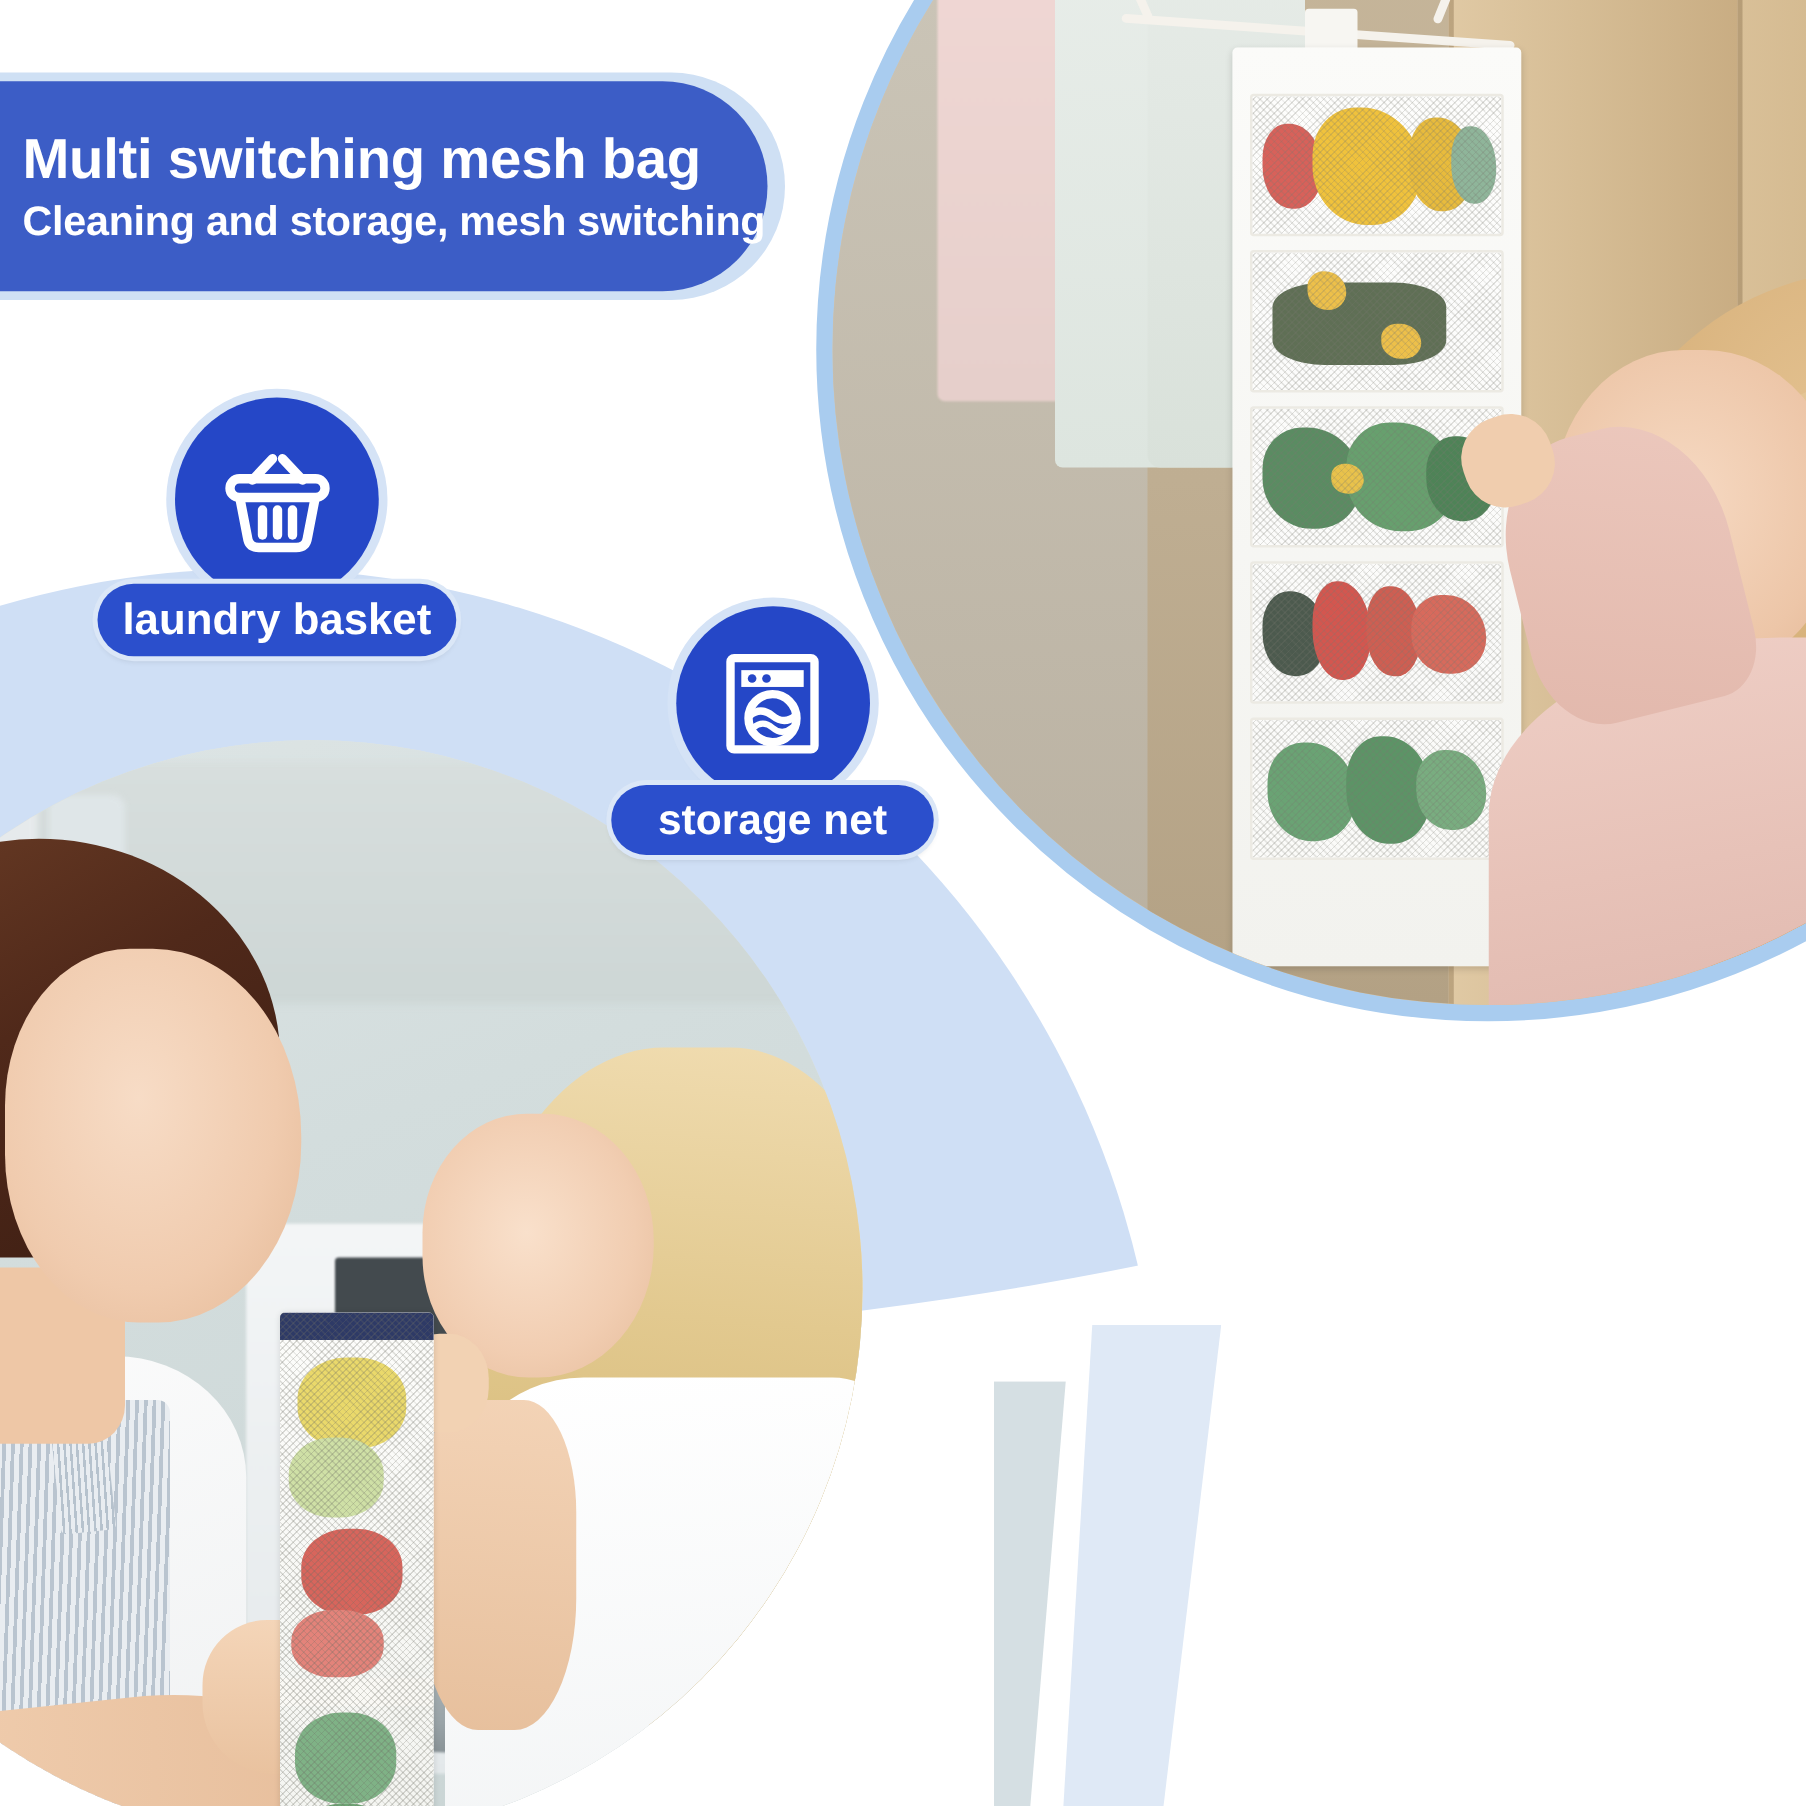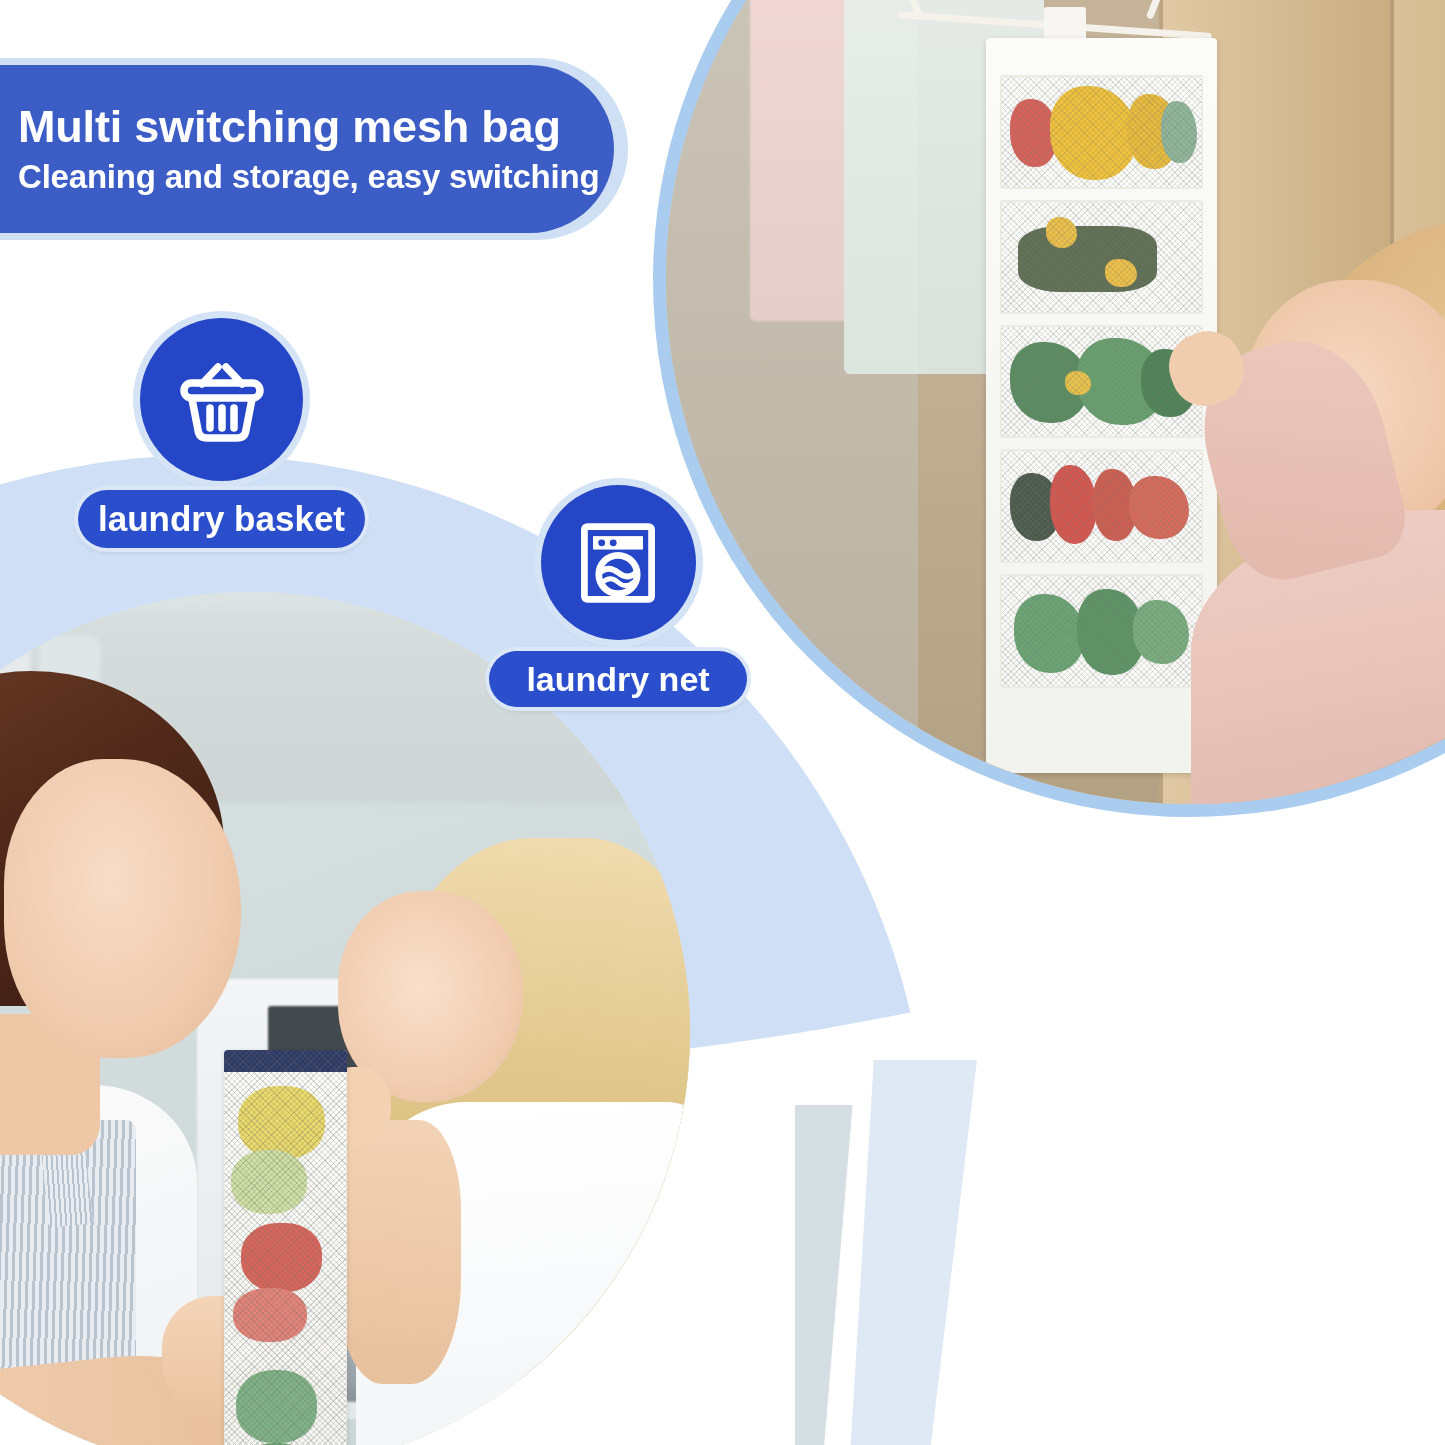--- a/index.html
+++ b/index.html
@@ -190,21 +190,21 @@
   .banner-title {
     color:#ffffff; font-size:45px; font-weight:bold;
     letter-spacing:-.2px; line-height:1.06; white-space:nowrap;
   }
   .banner-sub {
     color:#ffffff; font-size:33px; font-weight:bold;
     letter-spacing:-.2px; line-height:1.1; margin-top:8px; white-space:nowrap;
   }
 
   
-  .feature { position:absolute; z-index:25; display:flex; flex-direction:column; align-items:center;gap:23px; }
+  .feature { position:absolute; z-index:25; display:flex; flex-direction:column; align-items:center; }
   .fcircle {
     border-radius:50%;
     background:#2547c7;
     box-shadow:0 0 0 7px #d5e3f6, 0 3px 7px rgba(0,0,0,.14);
     display:flex; align-items:center; justify-content:center;
   }
   .fpill {
     background:#2b4fcc; color:#fff;
     border-radius:40px;
     font-weight:bold;
@@ -344,21 +344,21 @@
       <div class="mb-band" style="top:64%;"></div>
       <div class="mb-item" style="left:10%; top:70%; width:66%; height:16%; background:#7fb286;"></div>
       <div class="mb-item" style="left:14%; top:86%; width:58%; height:12%; background:#6da474;"></div>
     </div>
   </div>
 
   <div class="banner-wrap">
     <div class="banner-outline"></div>
     <div class="banner">
       <div class="banner-title">Multi switching mesh bag</div>
-      <div class="banner-sub">Cleaning and storage, easy switching</div>
+      <div class="banner-sub">Cleaning and storage, mesh switching</div>
     </div>
   </div>
 
   <div class="feature" id="feat-basket">
     <div class="fcircle">
       <svg class="ic" width="100" height="100" viewBox="0 0 100 100" fill="none" stroke="#ffffff" stroke-width="7.5" stroke-linecap="round" stroke-linejoin="round">
         <path d="M30 34 L46 17"></path>
         <path d="M70 34 L54 17"></path>
         <rect x="12" y="33" width="76" height="15" rx="7.5"></rect>
         <path d="M20 49 L26 80 Q27 88 35 88 L65 88 Q73 88 74 80 L80 49"></path>
@@ -375,18 +375,18 @@
       <svg class="ic" width="96" height="96" viewBox="0 0 100 100" fill="none" stroke="#ffffff" stroke-width="7" stroke-linecap="round" stroke-linejoin="round">
         <rect x="15" y="12" width="70" height="76" rx="3"></rect>
         <rect x="24" y="22" width="52" height="14" fill="#ffffff" stroke="none"></rect>
         <circle cx="33" cy="29" r="3.6" fill="#2547c7" stroke="none"></circle>
         <circle cx="45" cy="29" r="3.6" fill="#2547c7" stroke="none"></circle>
         <circle cx="50" cy="62" r="20"></circle>
         <path d="M31 60 Q40 52 50 60 Q60 68 69 60" stroke-width="6"></path>
         <path d="M34 70 Q42 63 50 70 Q58 77 66 70" stroke-width="5"></path>
       </svg>
     </div>
-    <div class="fpill fpill-outline">laundry net</div>
+    <div class="fpill fpill-outline">storage net</div>
   </div>
 
 
 
 </div>
 
 </body></html>

